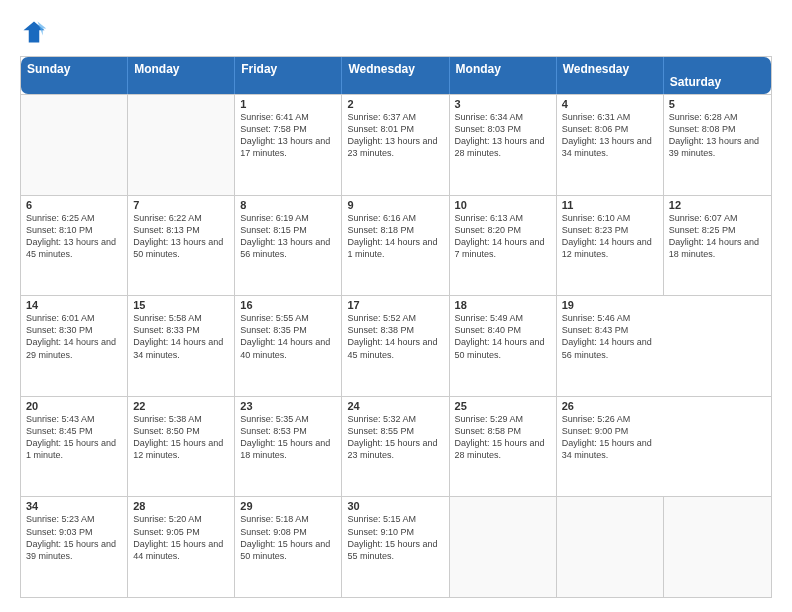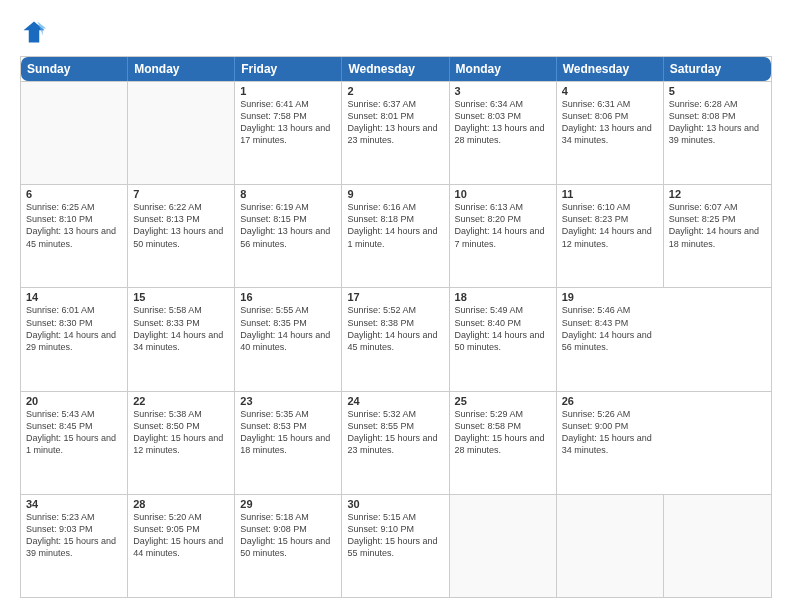--- a/index.html
+++ b/index.html
@@ -59,21 +59,21 @@
       border-radius: 7px;
     }
     .cal-header-cell {
       color: #fff;
       font-size: 12px;
       font-weight: bold;
       padding: 5px 6px;
       text-align: left;
       border-right: 1px solid #4a8dd5;
     }
-    .cal-header-cell:last-child { border-right: none; }
+    .cal-header-cell:last-child { border-right: none; margin-top: 13px; }
     .cal-body {
       flex: 1;
       display: flex;
       flex-direction: column;
     }
     .cal-row {
       display: grid;
       grid-template-columns: repeat(7, 1fr);
       flex: 1;
       border-top: 1px solid #ccc;

